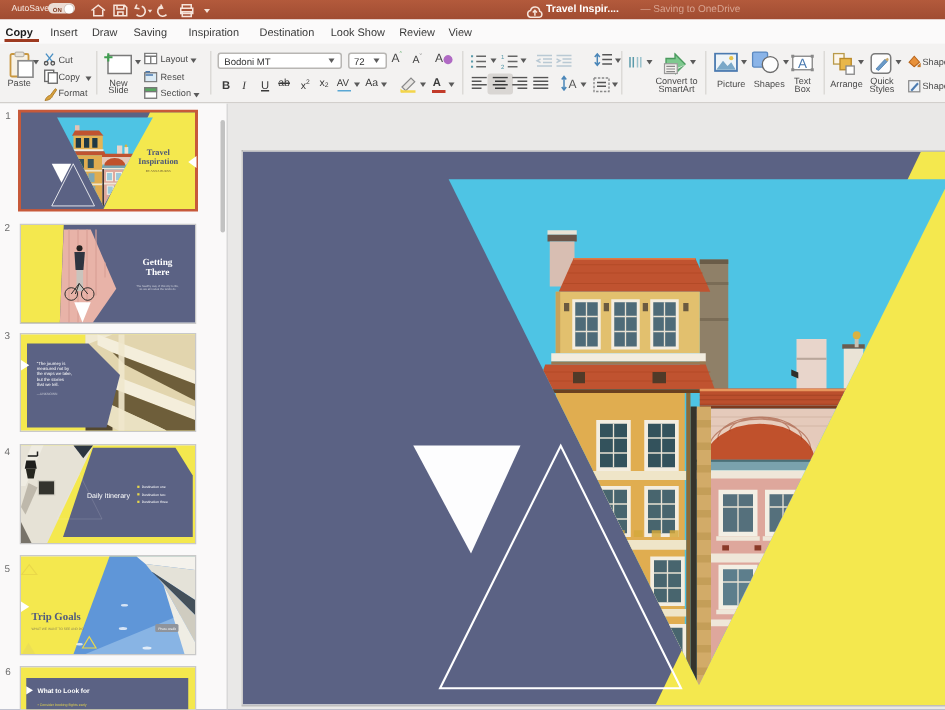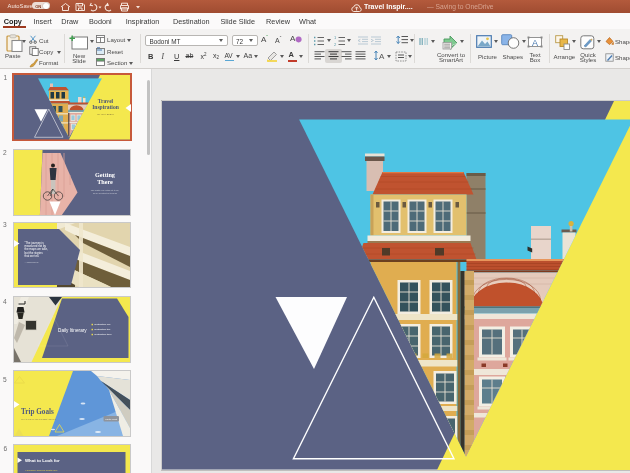--- a/index.html
+++ b/index.html
@@ -44,26 +44,26 @@
   </svg>
   <div class="abs" style="left:364px;top:2.6px;font-size:7px;font-weight:bold;color:#ffffff;">Travel Inspir....</div>
   <div class="abs" style="left:427px;top:2.8px;font-size:6.7px;color:#d8a491;">— Saving to OneDrive</div>
 </div>
 
 <div class="abs" id="menubar">
   <div class="mi" style="left:3.7px;font-weight:bold;color:#1c1c1c;">Copy</div>
   <div class="abs" style="left:2.5px;top:13.3px;width:23.5px;height:2px;background:#9e3a20;"></div>
   <div class="mi" style="left:33.5px;">Insert</div>
   <div class="mi" style="left:61.3px;">Draw</div>
-  <div class="mi" style="left:89px;">Bodoni</div>
+  <div class="mi" style="left:89px;">Saving</div>
   <div class="mi" style="left:125.7px;">Inspiration</div>
   <div class="mi" style="left:173px;">Destination</div>
-  <div class="mi" style="left:220.5px;">Slide Slide</div>
+  <div class="mi" style="left:220.5px;">Look Show</div>
   <div class="mi" style="left:266.1px;">Review</div>
-  <div class="mi" style="left:299px;">What</div>
+  <div class="mi" style="left:299px;">View</div>
 </div>
 
 <div class="abs" id="ribbon">
 
   <div class="sep" style="left:64px;"></div>
   <div class="sep" style="left:139.5px;"></div>
   <div class="sep" style="left:307.7px;"></div>
   <div class="sep" style="left:413.7px;"></div>
   <div class="sep" style="left:470.3px;"></div>
   <div class="sep" style="left:548.5px;"></div>

